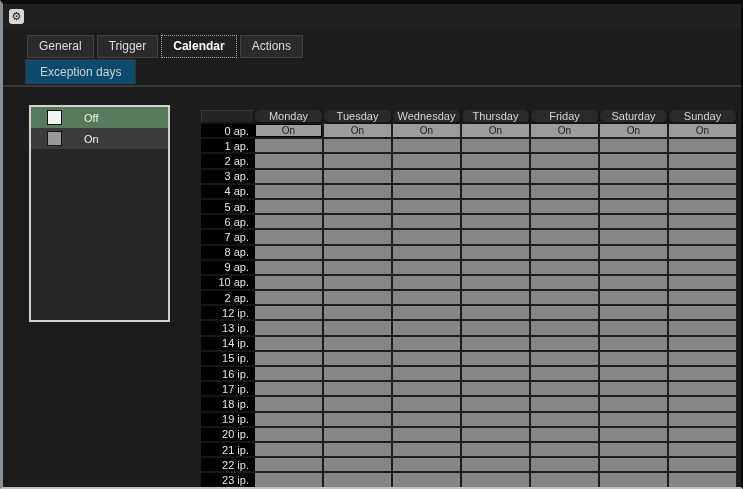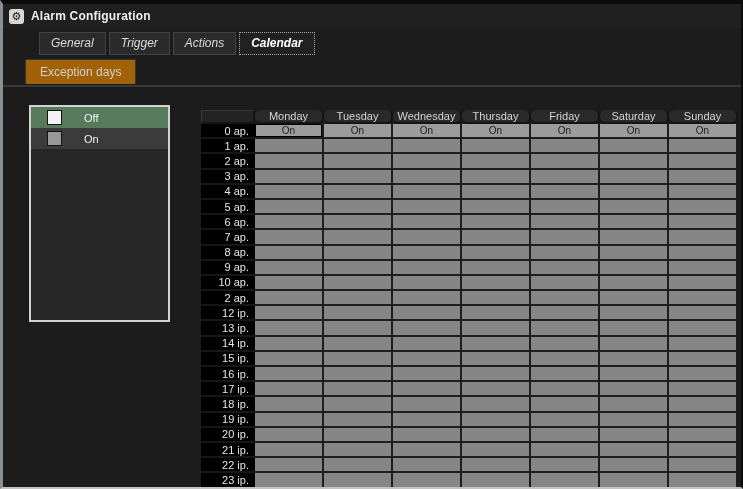--- a/index.html
+++ b/index.html
@@ -19,36 +19,36 @@
   
   .titlebar { height:24px; background:#202020; display:flex; align-items:center; padding-left:6px; }
   .app-icon {
     width:15px; height:15px; background:#d8d8d8; border-radius:3px;
     display:flex; align-items:center; justify-content:center;
     font-size:11px; line-height:11px; color:#1a1a1a; margin-right:7px;
   }
   .title { color:#efefef; font-size:12px; font-weight:bold; letter-spacing:.2px; }
 
   
-  .tabbar { height:30px; display:flex; align-items:center; padding-left:36px; background:#1c1c1c;font-style:italic; }
+  .tabbar { height:30px; display:flex; align-items:flex-end; padding-left:24px; background:#1c1c1c; }
   .tab {
     height:23px; line-height:21px; padding:0 11px; margin-right:3px;
     background:#2b2b2b; border:1px solid #424242;
     color:#dcdcdc; font-size:12px; cursor:default;
   }
   .tab.selected {
     background:#212121; border:1px dotted #a8a8a8;
     font-weight:bold; color:#ffffff;
   }
 
   
   .subtabbar { height:27px; display:flex; align-items:flex-start; padding-left:22px; background:#1c1c1c; }
   .subtab {
     height:25px; line-height:24px; margin-top:1px; padding:0 14px;
-    background:#a16207; border:1px solid #343434; border-bottom:none;
+    background:#0c4a6e; border:1px solid #343434; border-bottom:none;
     color:#cfcfcf; font-size:12px;
   }
   .subtab.selected { background:#1e1e1e; font-weight:bold; color:#ffffff; border-color:#3e3e3e; }
 
   
   .content { position:relative; height:402px; background:#1c1c1c; border-top:2px solid #383838; }
 
   
   .legend {
     position:absolute; left:26px; top:18px; width:141px; height:217px;
@@ -85,28 +85,27 @@
   .cell.row0 { background:var(--cell-row0,#9c9c9c); }
   .cell.focused { box-shadow:inset 0 0 0 1px #000000; }
 </style>
 </head>
 <body>
 
 <div class="window">
 
   <div class="titlebar">
     <span class="app-icon">⚙</span>
-    <span class="title">Alarm Configuration</span>
   </div>
 
   <div class="tabbar">
     <div class="tab">General</div>
     <div class="tab">Trigger</div>
+    <div class="tab selected">Calendar</div>
     <div class="tab">Actions</div>
-    <div class="tab selected">Calendar</div>
   </div>
 
   <div class="subtabbar">
     <div class="subtab">Exception days</div>
   </div>
 
   <div class="content">
 
     <div class="legend">
       <div class="legend-row" id="legend-row-0" style="background: rgb(88, 122, 92);">

